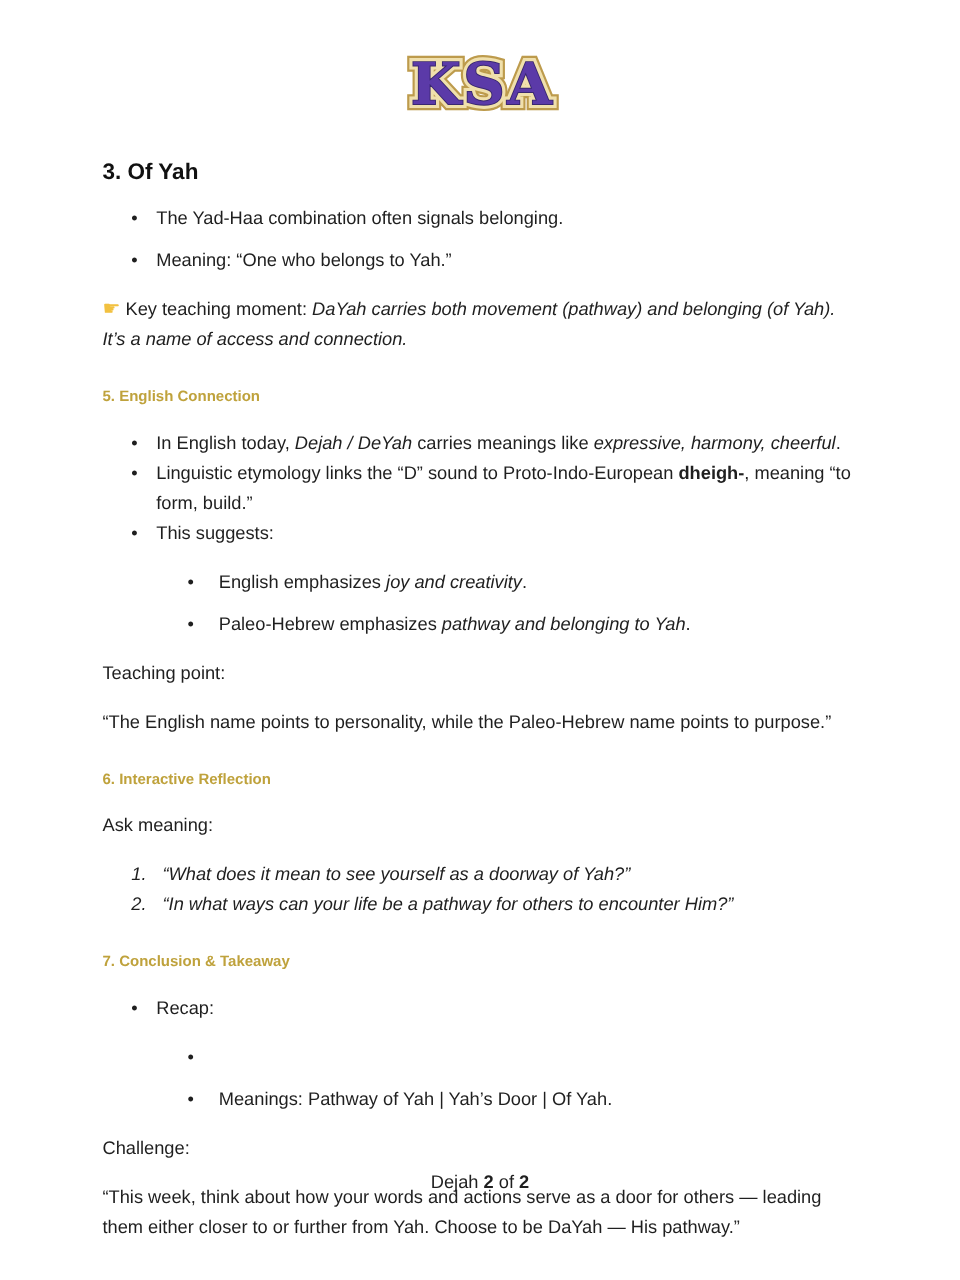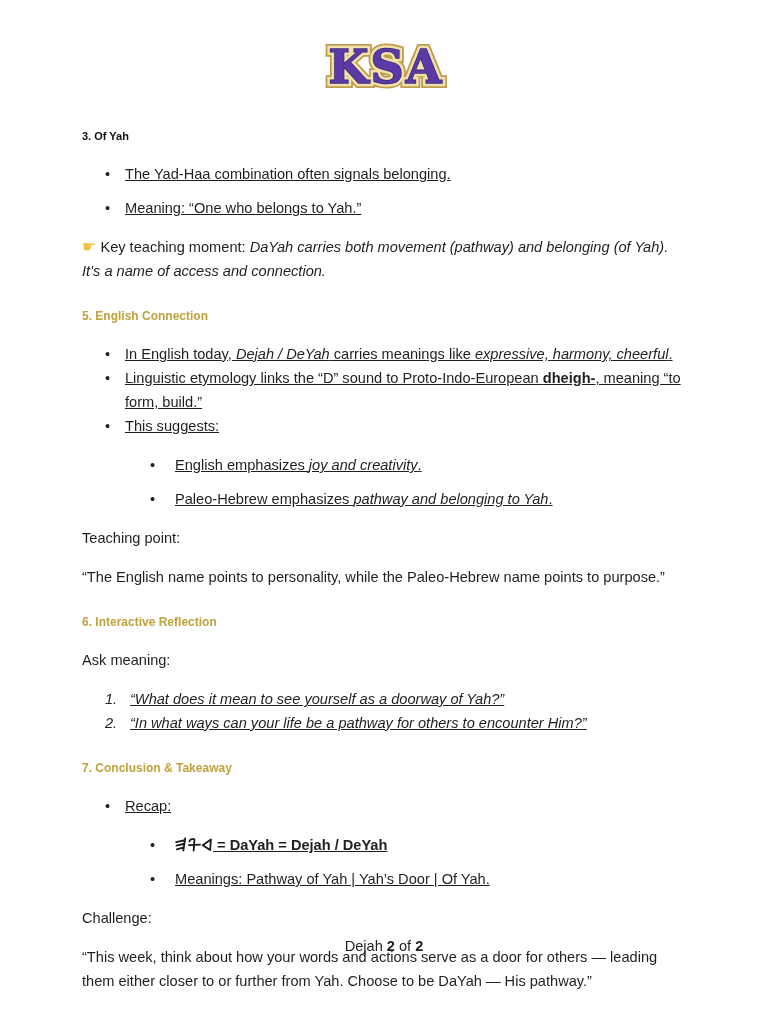--- a/index.html
+++ b/index.html
@@ -19,34 +19,34 @@
     color:var(--text);
   }
   .page{padding:36px 78px 0 82px;}
   .logo-wrap{text-align:center;margin-bottom:24px;}
   .logo-wrap svg{display:inline-block;}
   .logo-l1{stroke:var(--logo-gold);fill:none;}
   .logo-l2{stroke:var(--logo-cream);fill:none;}
   .logo-l3{stroke:var(--logo-dark);fill:var(--logo-purple);}
   main p, main .txt{font-size:14.6px;line-height:24px;}
   main p{margin:12px 0 15px;}
-  main h3{font-size:11px;line-height:20px;margin:0 0 16px;color:#111;}
+  main h3{font-size:18px;line-height:20px;margin:0 0 16px;color:#111;}
   main h2{font-size:12px;line-height:22px;margin:22px 0 15px;color:var(--gold);}
   .list{margin:0 0 15px;}
   .li{display:flex;align-items:flex-start;}
   .loose .li{margin-bottom:10px;}
   .tight .li{margin-bottom:0;}
   .list .li:last-child{margin-bottom:0;}
   .lvl1 .li{padding-left:23px;}
   .lvl1 .marker{width:20px;flex:0 0 20px;}
   .lvl2 .li{padding-left:68px;}
   .lvl2 .marker{width:25px;flex:0 0 25px;}
   .marker{font-size:14.6px;line-height:24px;}
   .number .marker{font-style:italic;width:25px;flex:0 0 25px;}
-  .txt{flex:1;text-decoration:underline;}
+  .txt{flex:1;}
   .it{font-style:italic;}
   .bd{font-weight:bold;}
   .emoji{color:var(--emoji);font-size:16px;}
   .paleo-svg{vertical-align:-2px;margin-right:1px;}
   .paleo-svg path{stroke:#1a1a1a;stroke-width:2;fill:none;stroke-linecap:round;stroke-linejoin:round;}
   footer{
     position:absolute;left:0;bottom:66px;width:100%;
     text-align:center;font-size:14.6px;line-height:24px;
   }
 </style>
@@ -119,27 +119,20 @@
       <h2><span>7. Conclusion &amp; Takeaway</span></h2>
       <div class="list lvl1 loose bullet">
         <div class="li">
           <span class="marker">•</span>
           <span class="txt"><span>Recap:</span></span>
         </div>
       </div>
       <div class="list lvl2 loose bullet">
         <div class="li">
           <span class="marker">•</span>
-          <span class="txt">
-  <svg class="paleo-svg" width="37" height="15" viewBox="0 0 40 16" aria-hidden="true">
-    <path d="M11,1.5 L9,14.5 M10.7,3.2 L1.2,5.4 M10,7.2 L1.6,9.2 M9.4,11.2 L2,13.2"></path>
-    <path d="M21,2.5 L20.2,14.5 M15,8.6 L27,8.2 M21,2.5 C19,1.4 16.6,2 15.6,4.6"></path>
-    <path d="M38.8,2.6 L38,14 L30,8.8 Z"></path>
-  </svg>
-<span class="bd"> = DaYah = Dejah / DeYah</span></span>
         </div>
         <div class="li">
           <span class="marker">•</span>
           <span class="txt"><span>Meanings: Pathway of Yah | Yah’s Door | Of Yah.</span></span>
         </div>
       </div>
       <p><span>Challenge:</span></p>
       <p><span>“This week, think about how your words and actions serve as a door for others — leading them either closer to or further from Yah. Choose to be DaYah — His pathway.”</span></p>
     </main>
 </div>

